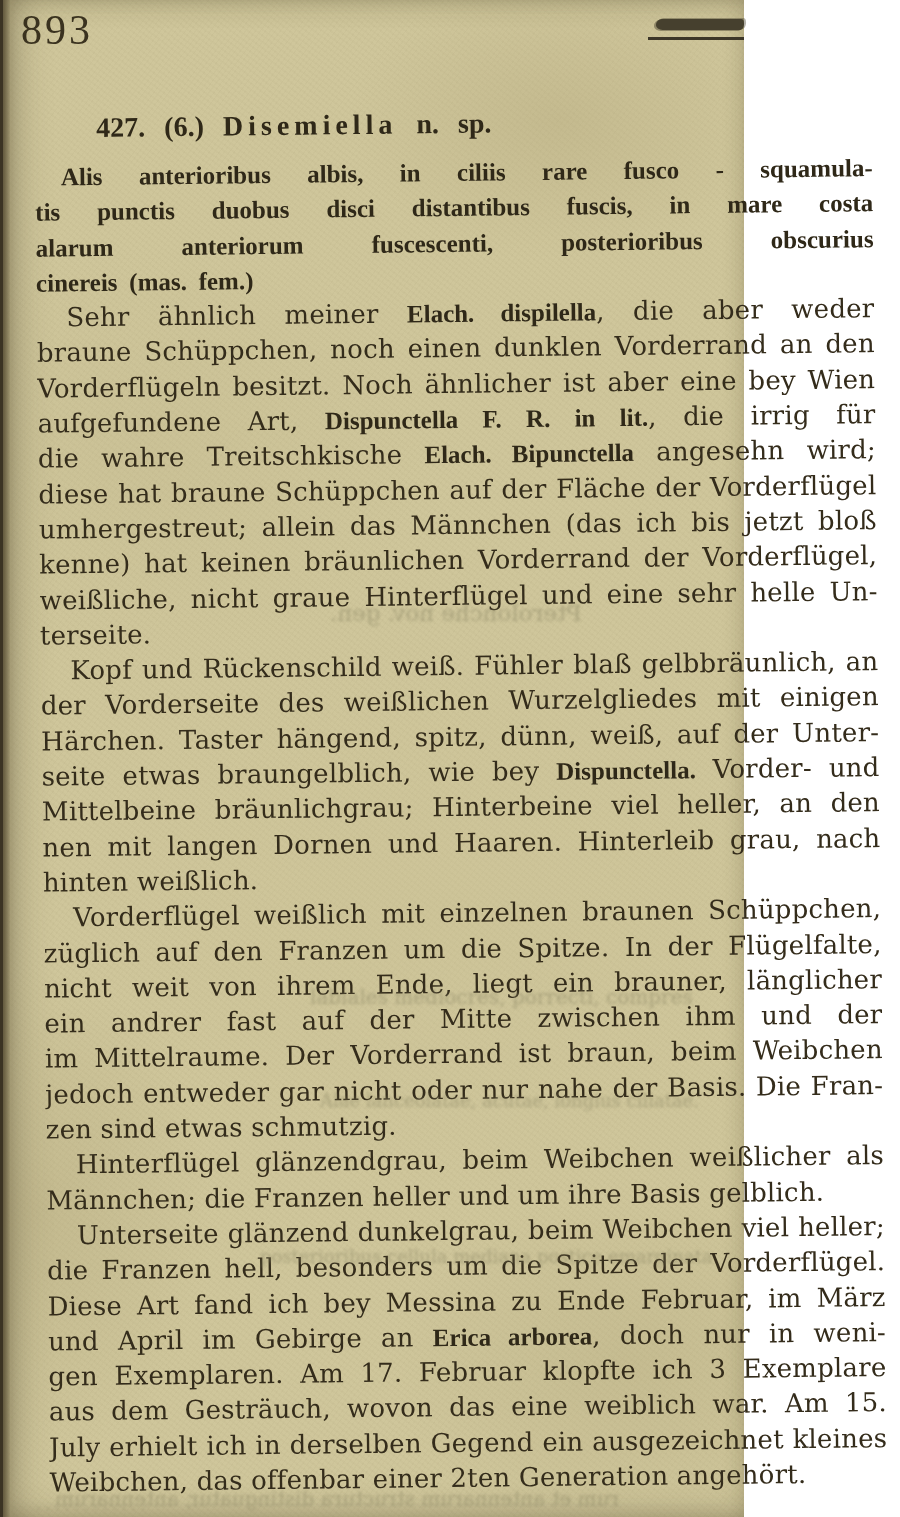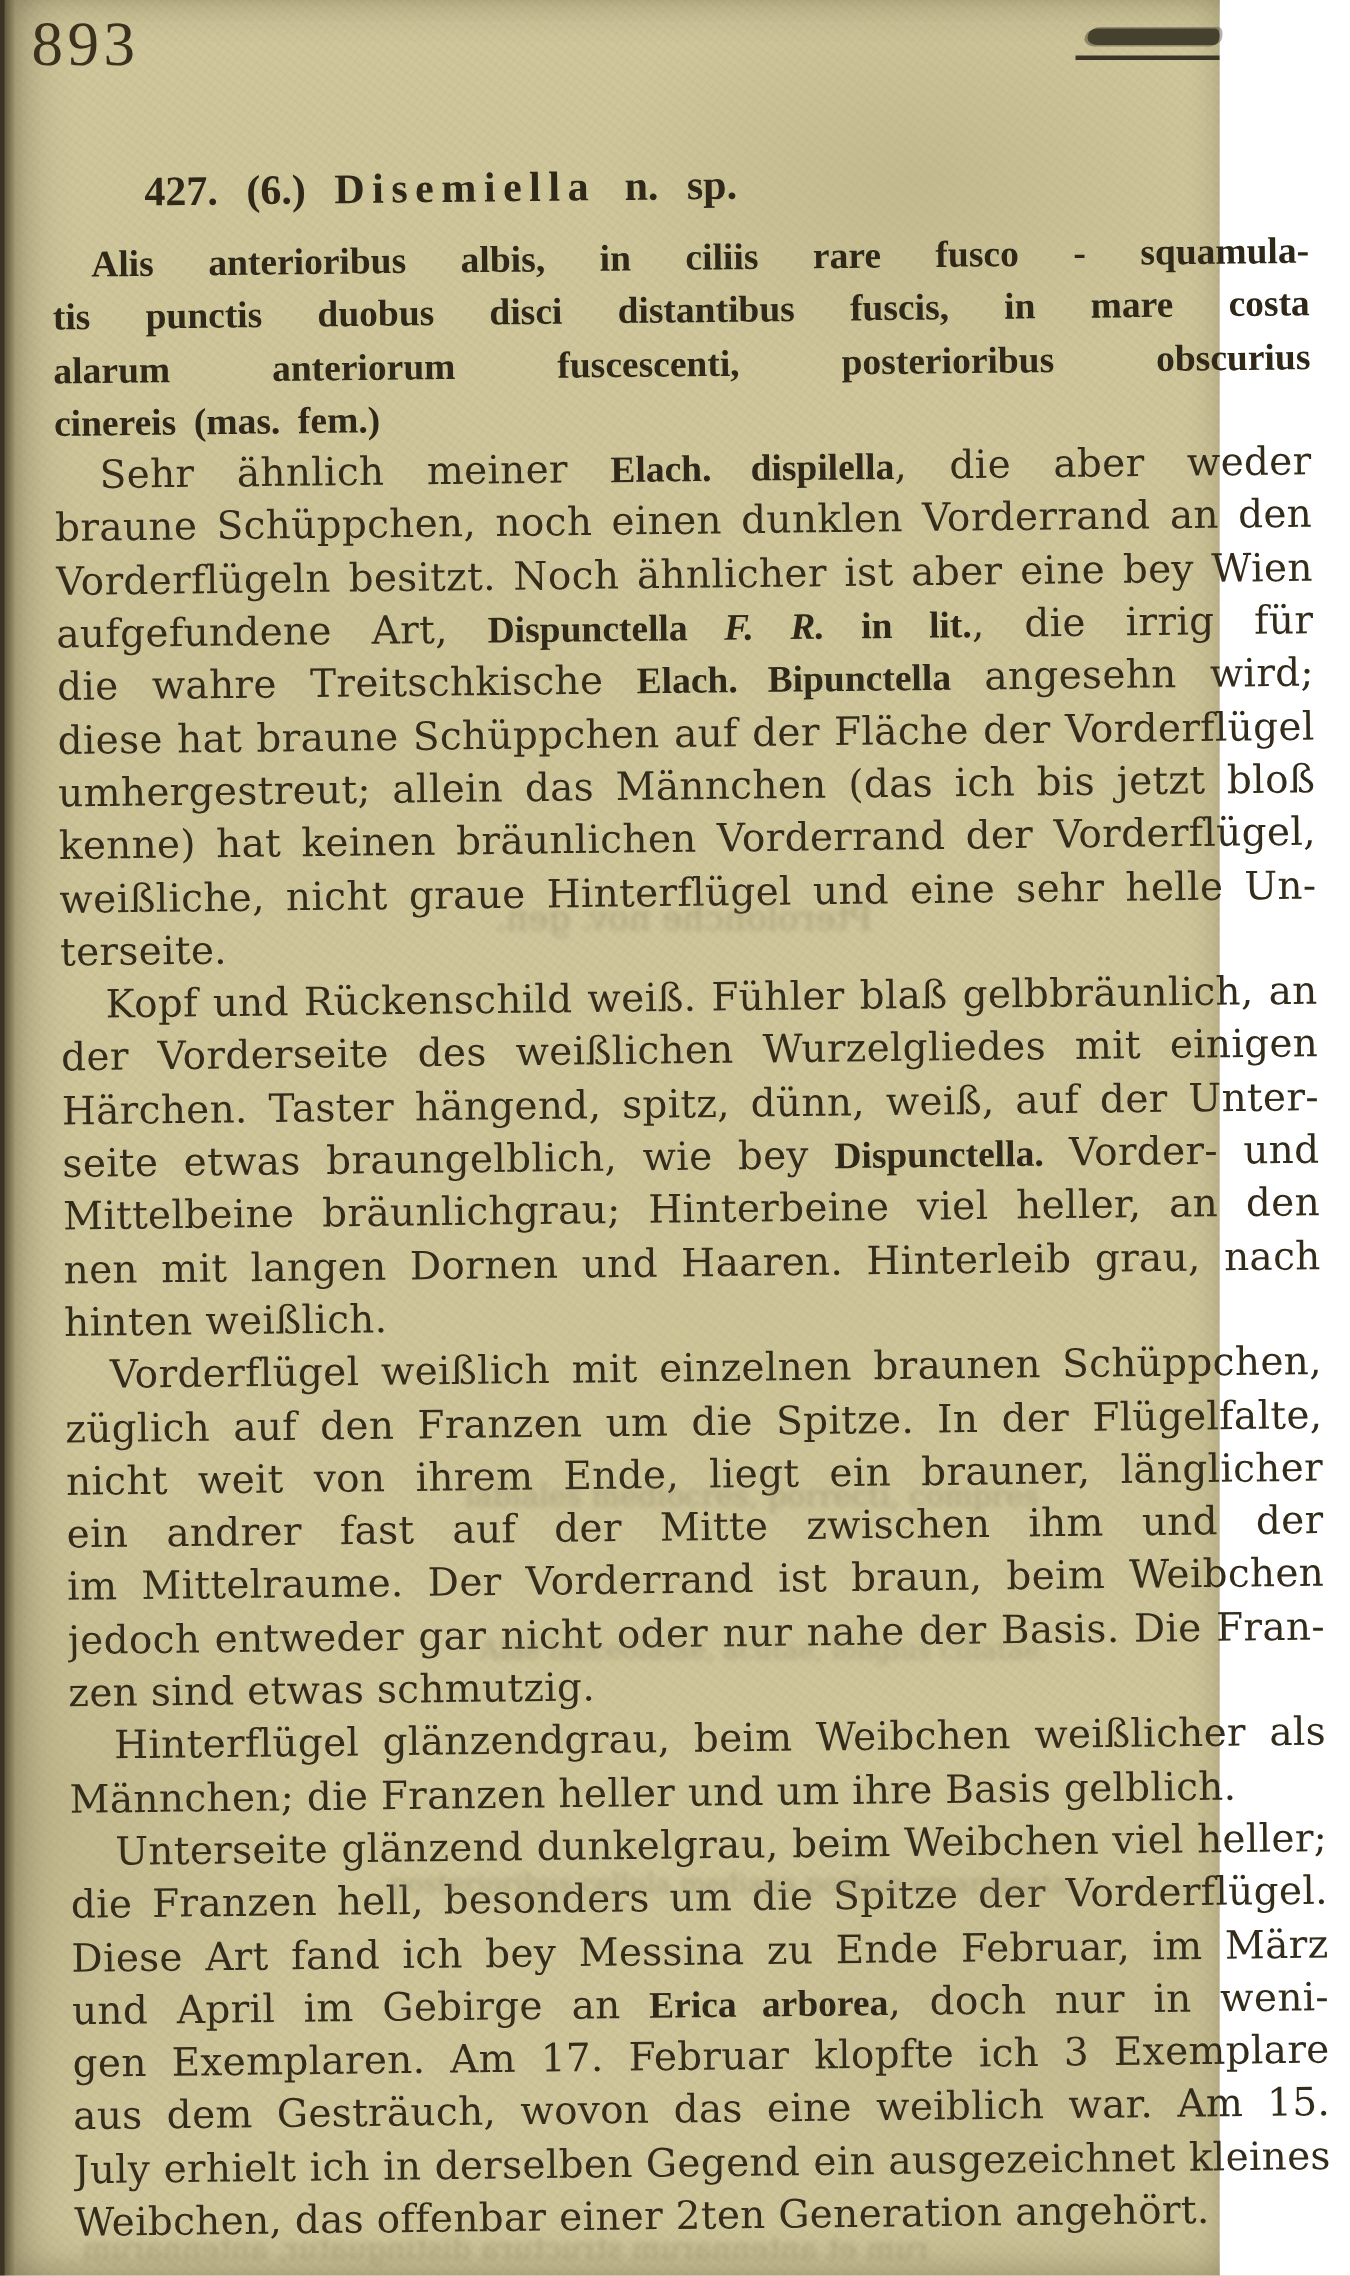--- a/index.html
+++ b/index.html
@@ -3,21 +3,21 @@
 <meta charset="utf-8">
 <style>
   html, body {
     margin: 0; padding: 0;
     width: 900px; height: 1517px;
     overflow: hidden;
     font-family: "DejaVu Serif", serif;
   }
   .page {
     position: relative;
-    width: 813px; height: 1517px;
+    width: 744px; height: 1517px;
     background-color: #cfc69b;
     background-image:
       radial-gradient(ellipse 300px 200px at 75% 8%, rgba(176,164,120,0.35), rgba(176,164,120,0) 70%),
       radial-gradient(ellipse 400px 300px at 20% 30%, rgba(190,180,136,0.25), rgba(190,180,136,0) 70%),
       radial-gradient(ellipse 500px 400px at 60% 60%, rgba(201,191,146,0.30), rgba(201,191,146,0) 70%),
       radial-gradient(ellipse 350px 250px at 85% 90%, rgba(172,161,118,0.28), rgba(172,161,118,0) 70%),
       radial-gradient(ellipse 250px 350px at 5% 80%, rgba(168,157,114,0.30), rgba(168,157,114,0) 70%),
       repeating-linear-gradient(37deg, rgba(140,128,88,0.045) 0 2px, rgba(0,0,0,0) 2px 5px),
       repeating-linear-gradient(-53deg, rgba(120,108,70,0.04) 0 1px, rgba(0,0,0,0) 1px 4px);
     box-shadow:
@@ -79,21 +79,21 @@
     font-size: 26px;
     letter-spacing: 0.2px;
     color: #342c1b;
   }
   .f-b, .f-bi, .f-bs {
     font-family: "Liberation Serif", serif;
     font-weight: bold;
     font-size: 25px;
     color: #2f2818;
   }
-  .f-bi { font-style: italic; }
+  .f-bi { }
   .f-bs { letter-spacing: 5px; }
   .block.heading { margin-bottom: 12px; }
   .block.heading .line { font-size: 28px; word-spacing: 12px; height: 38px; line-height: 38px; }
   .block.heading .f-b, .block.heading .f-bs { font-size: 28px; }
   .block.latin .line { word-spacing: 5.5px; }
   .ghost {
     position: absolute;
     font-family: "DejaVu Serif", serif;
     color: #8c8764;
     opacity: 0.55;

